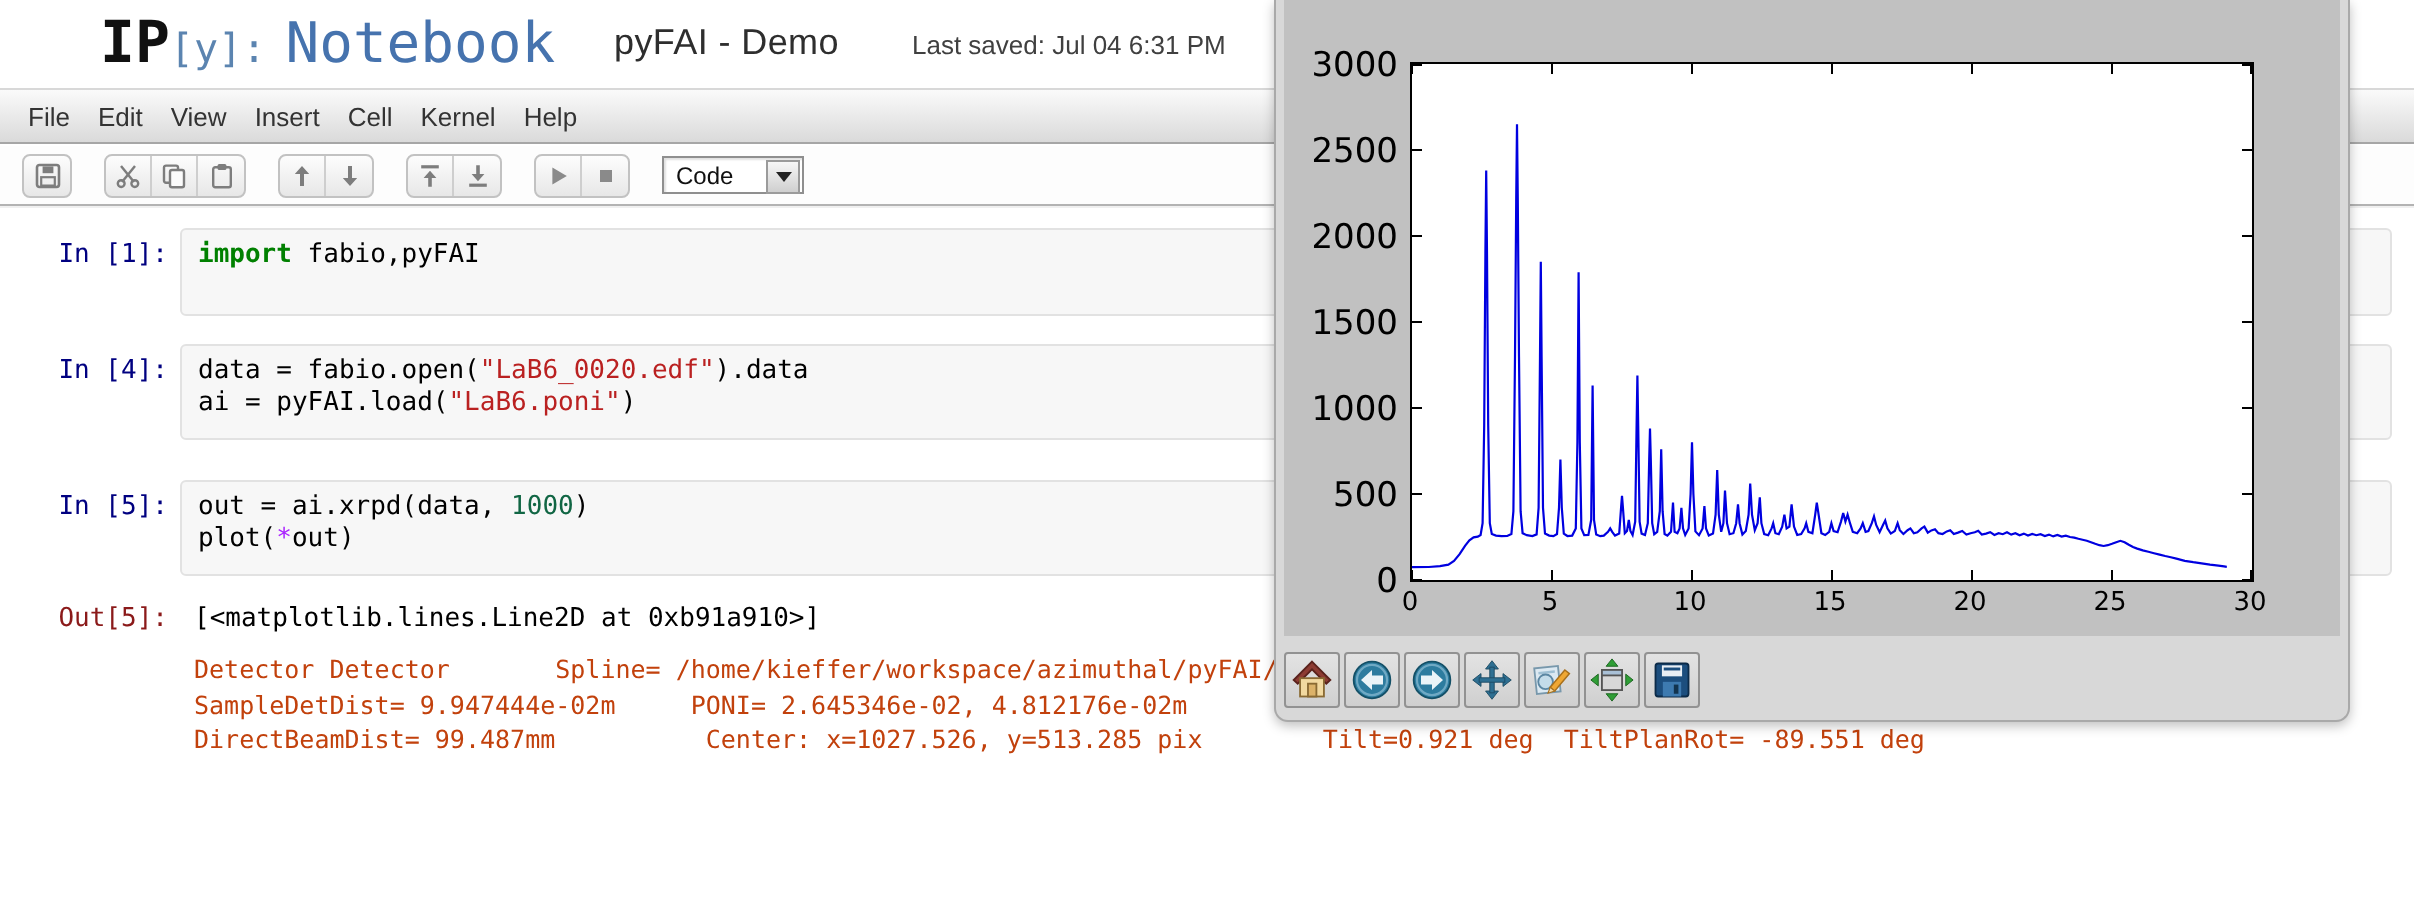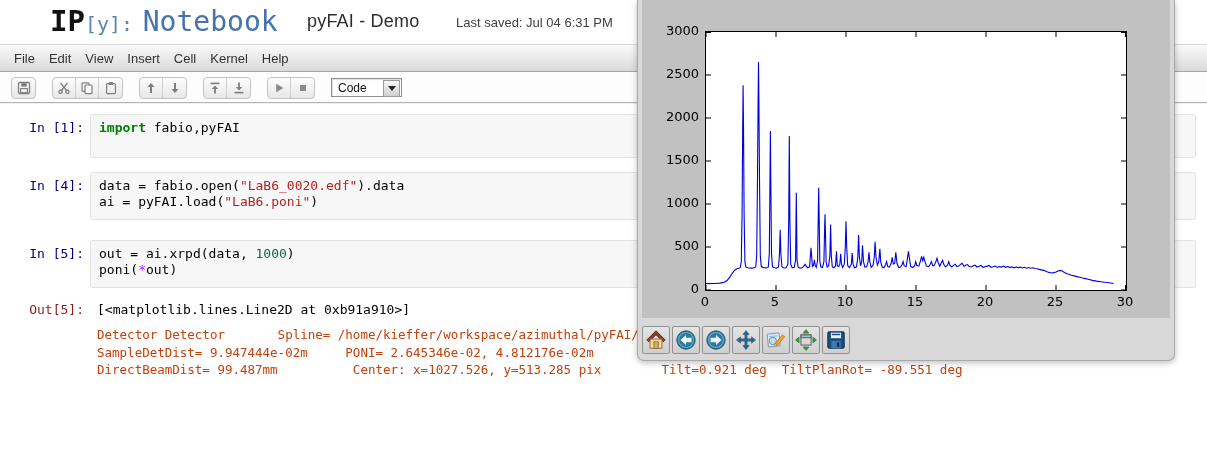--- a/index.html
+++ b/index.html
@@ -53,21 +53,21 @@
   .tok-op{color:#aa22ff;}
   .outtext{margin-left:97px;font-family:"DejaVu Sans Mono",monospace;font-size:13px;line-height:16px;white-space:pre;color:#000;}
   .stream{margin-left:97px;font-family:"DejaVu Sans Mono",monospace;font-size:12.5px;line-height:17.5px;white-space:pre;color:#c2410c;}
   
   .mplwin{position:absolute;left:637px;top:0;width:538px;height:361px;background:#d8d8d8;
           border:1px solid #a9a9a9;border-top:none;border-radius:0 0 7px 7px;
           box-sizing:border-box;box-shadow:0 2px 6px rgba(0,0,0,.25);}
   .mplcanvas{position:absolute;left:4px;top:0;width:528px;height:318px;background:#c1c1c1;}
   .axes{position:absolute;left:63px;top:31px;width:420px;height:258px;background:#fff;border:1px solid #000;}
   .axes svg{position:absolute;left:0;top:0;}
-  .ylab{position:absolute;width:48px;text-align:right;font-size:13px;color:#000;
+  .ylab{position:absolute;width:48px;text-align:right;font-size:17px;color:#000;
         font-family:"DejaVu Sans","Liberation Sans",sans-serif;}
   .xlab{position:absolute;width:34px;text-align:center;font-size:13px;color:#000;
         font-family:"DejaVu Sans","Liberation Sans",sans-serif;}
   .mpltoolbar{position:absolute;left:4px;top:324px;height:32px;display:flex;align-items:center;gap:2px;}
   .mplbtn{width:28px;height:28px;border:1px solid #929292;border-radius:2px;
           background:linear-gradient(#e3e3e3,#cfcfcf);display:flex;align-items:center;justify-content:center;box-sizing:border-box;}
   .mplbtn svg{display:block;}
 </style>
 </head>
 <body>
@@ -199,21 +199,21 @@
         <div class="prompt in">In [4]:</div>
         <div class="inputbox" style="height: 48px;">
           <div class="codeline"><span>data = fabio.open(</span><span class="tok-str">"LaB6_0020.edf"</span><span>).data</span></div>
           <div class="codeline"><span>ai = pyFAI.load(</span><span class="tok-str">"LaB6.poni"</span><span>)</span></div>
         </div>
       </div>
       <div class="cellrow" style="margin-top: 20px;">
         <div class="prompt in">In [5]:</div>
         <div class="inputbox" style="height: 48px;">
           <div class="codeline"><span>out = ai.xrpd(data, </span><span class="tok-num">1000</span><span>)</span></div>
-          <div class="codeline"><span>poni(</span><span class="tok-op">*</span><span>out)</span></div>
+          <div class="codeline"><span>plot(</span><span class="tok-op">*</span><span>out)</span></div>
         </div>
       </div>
       <div class="cellrow" style="margin-top: 14px;">
         <div class="prompt out" style="top: 0px;">Out[5]:</div>
         <div class="outtext">[&lt;matplotlib.lines.Line2D at 0xb91a910&gt;]</div>
       </div>
       <div class="cellrow" style="margin-top: 8px;">
         <div class="stream">Detector Detector       Spline= /home/kieffer/workspace/azimuthal/pyFAI/test/testimages/halfccd.spline    PixelSize= 4.842e-05, 4.684e-05 m
 SampleDetDist= 9.947444e-02m     PONI= 2.645346e-02, 4.812176e-02m         rot1=-0.000126  rot2= -0.016072  rot3= 1.570795 rad
 DirectBeamDist= 99.487mm          Center: x=1027.526, y=513.285 pix        Tilt=0.921 deg  TiltPlanRot= -89.551 deg</div>

